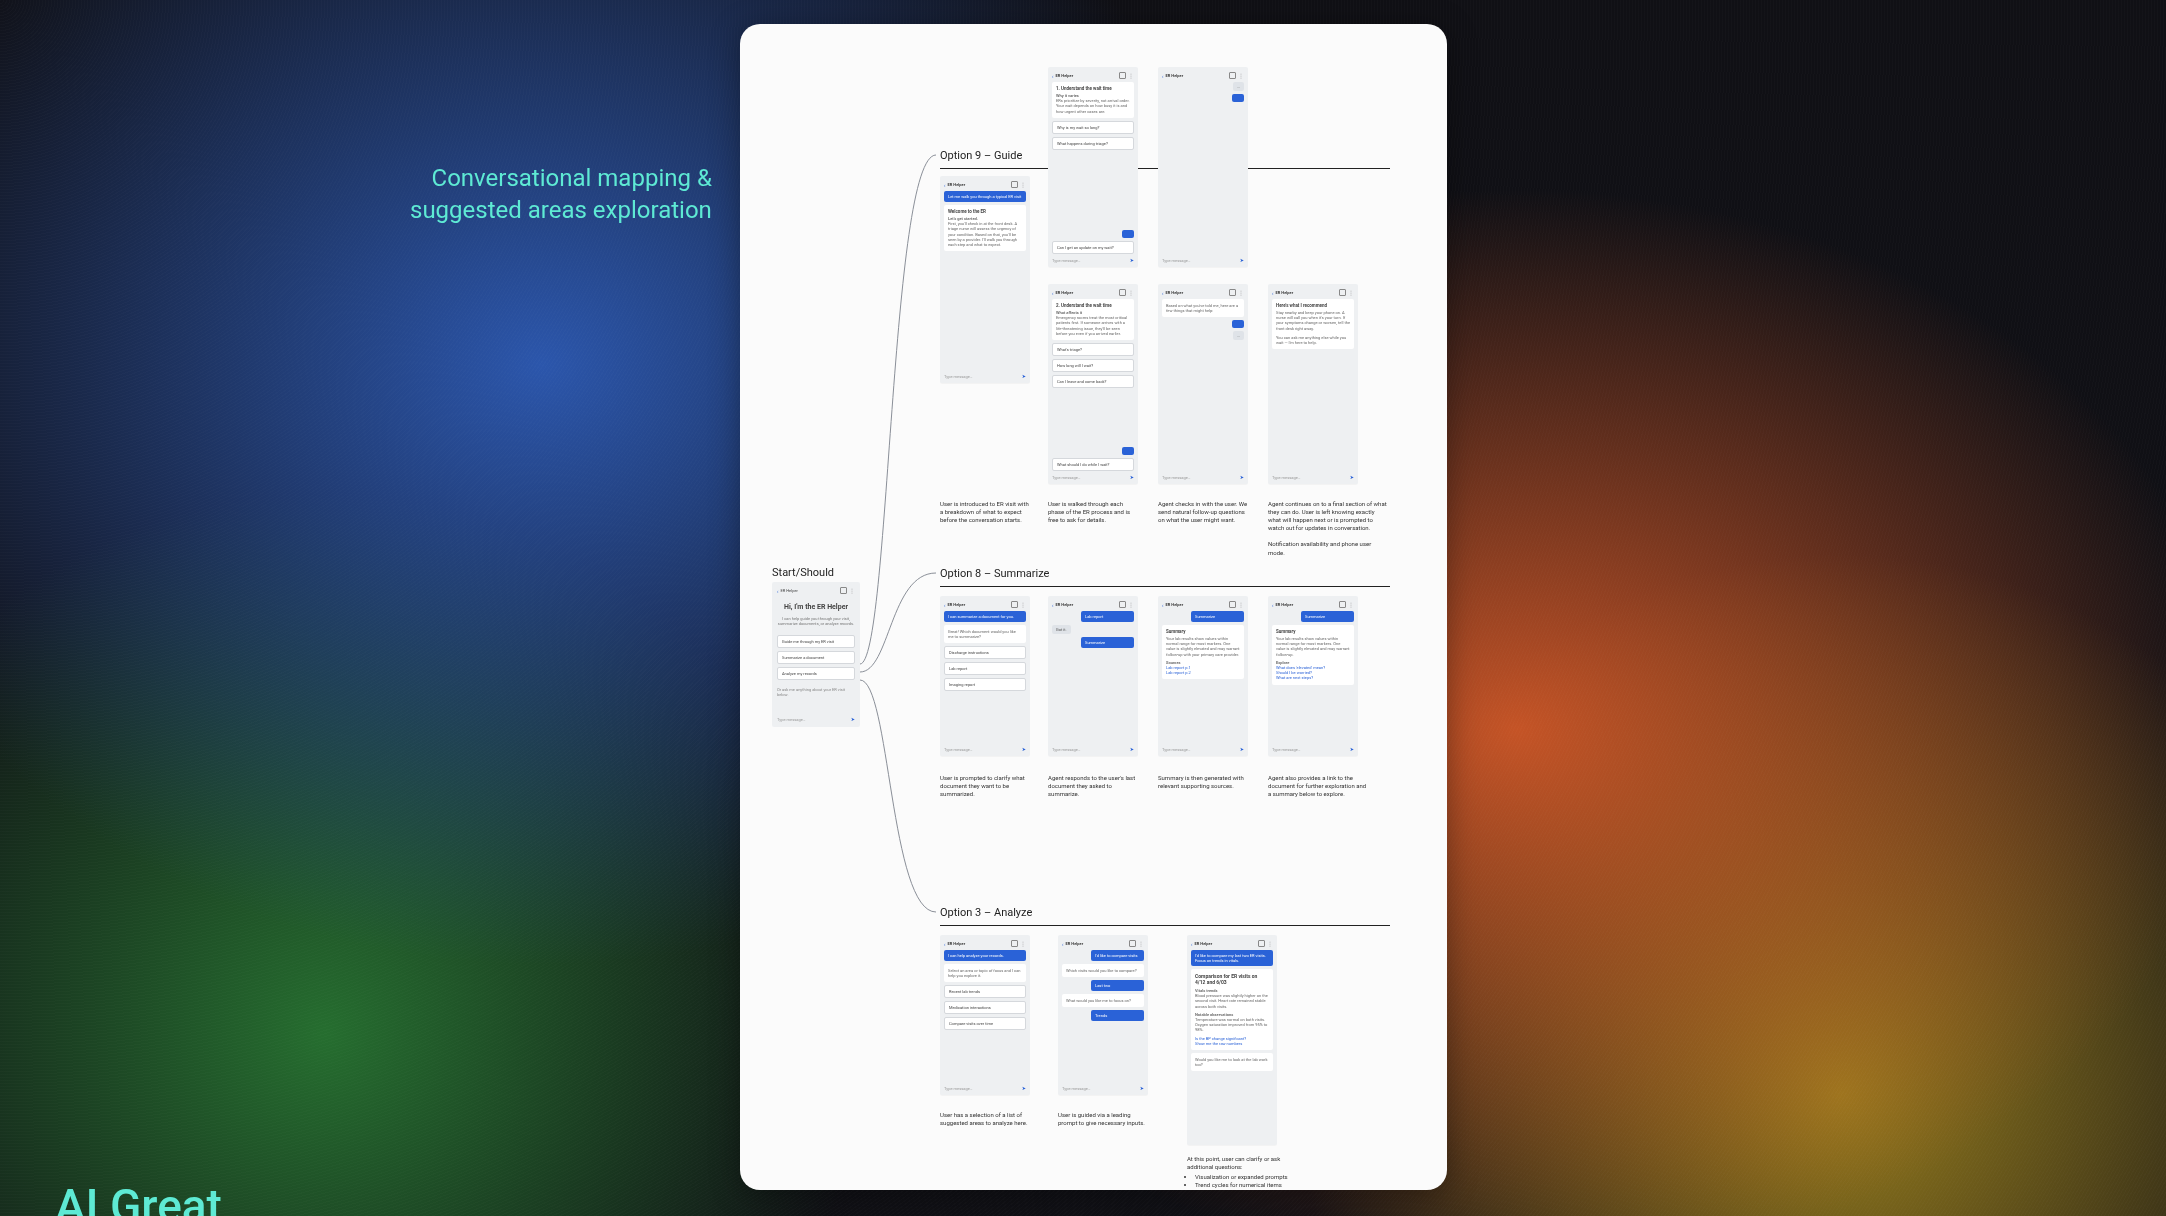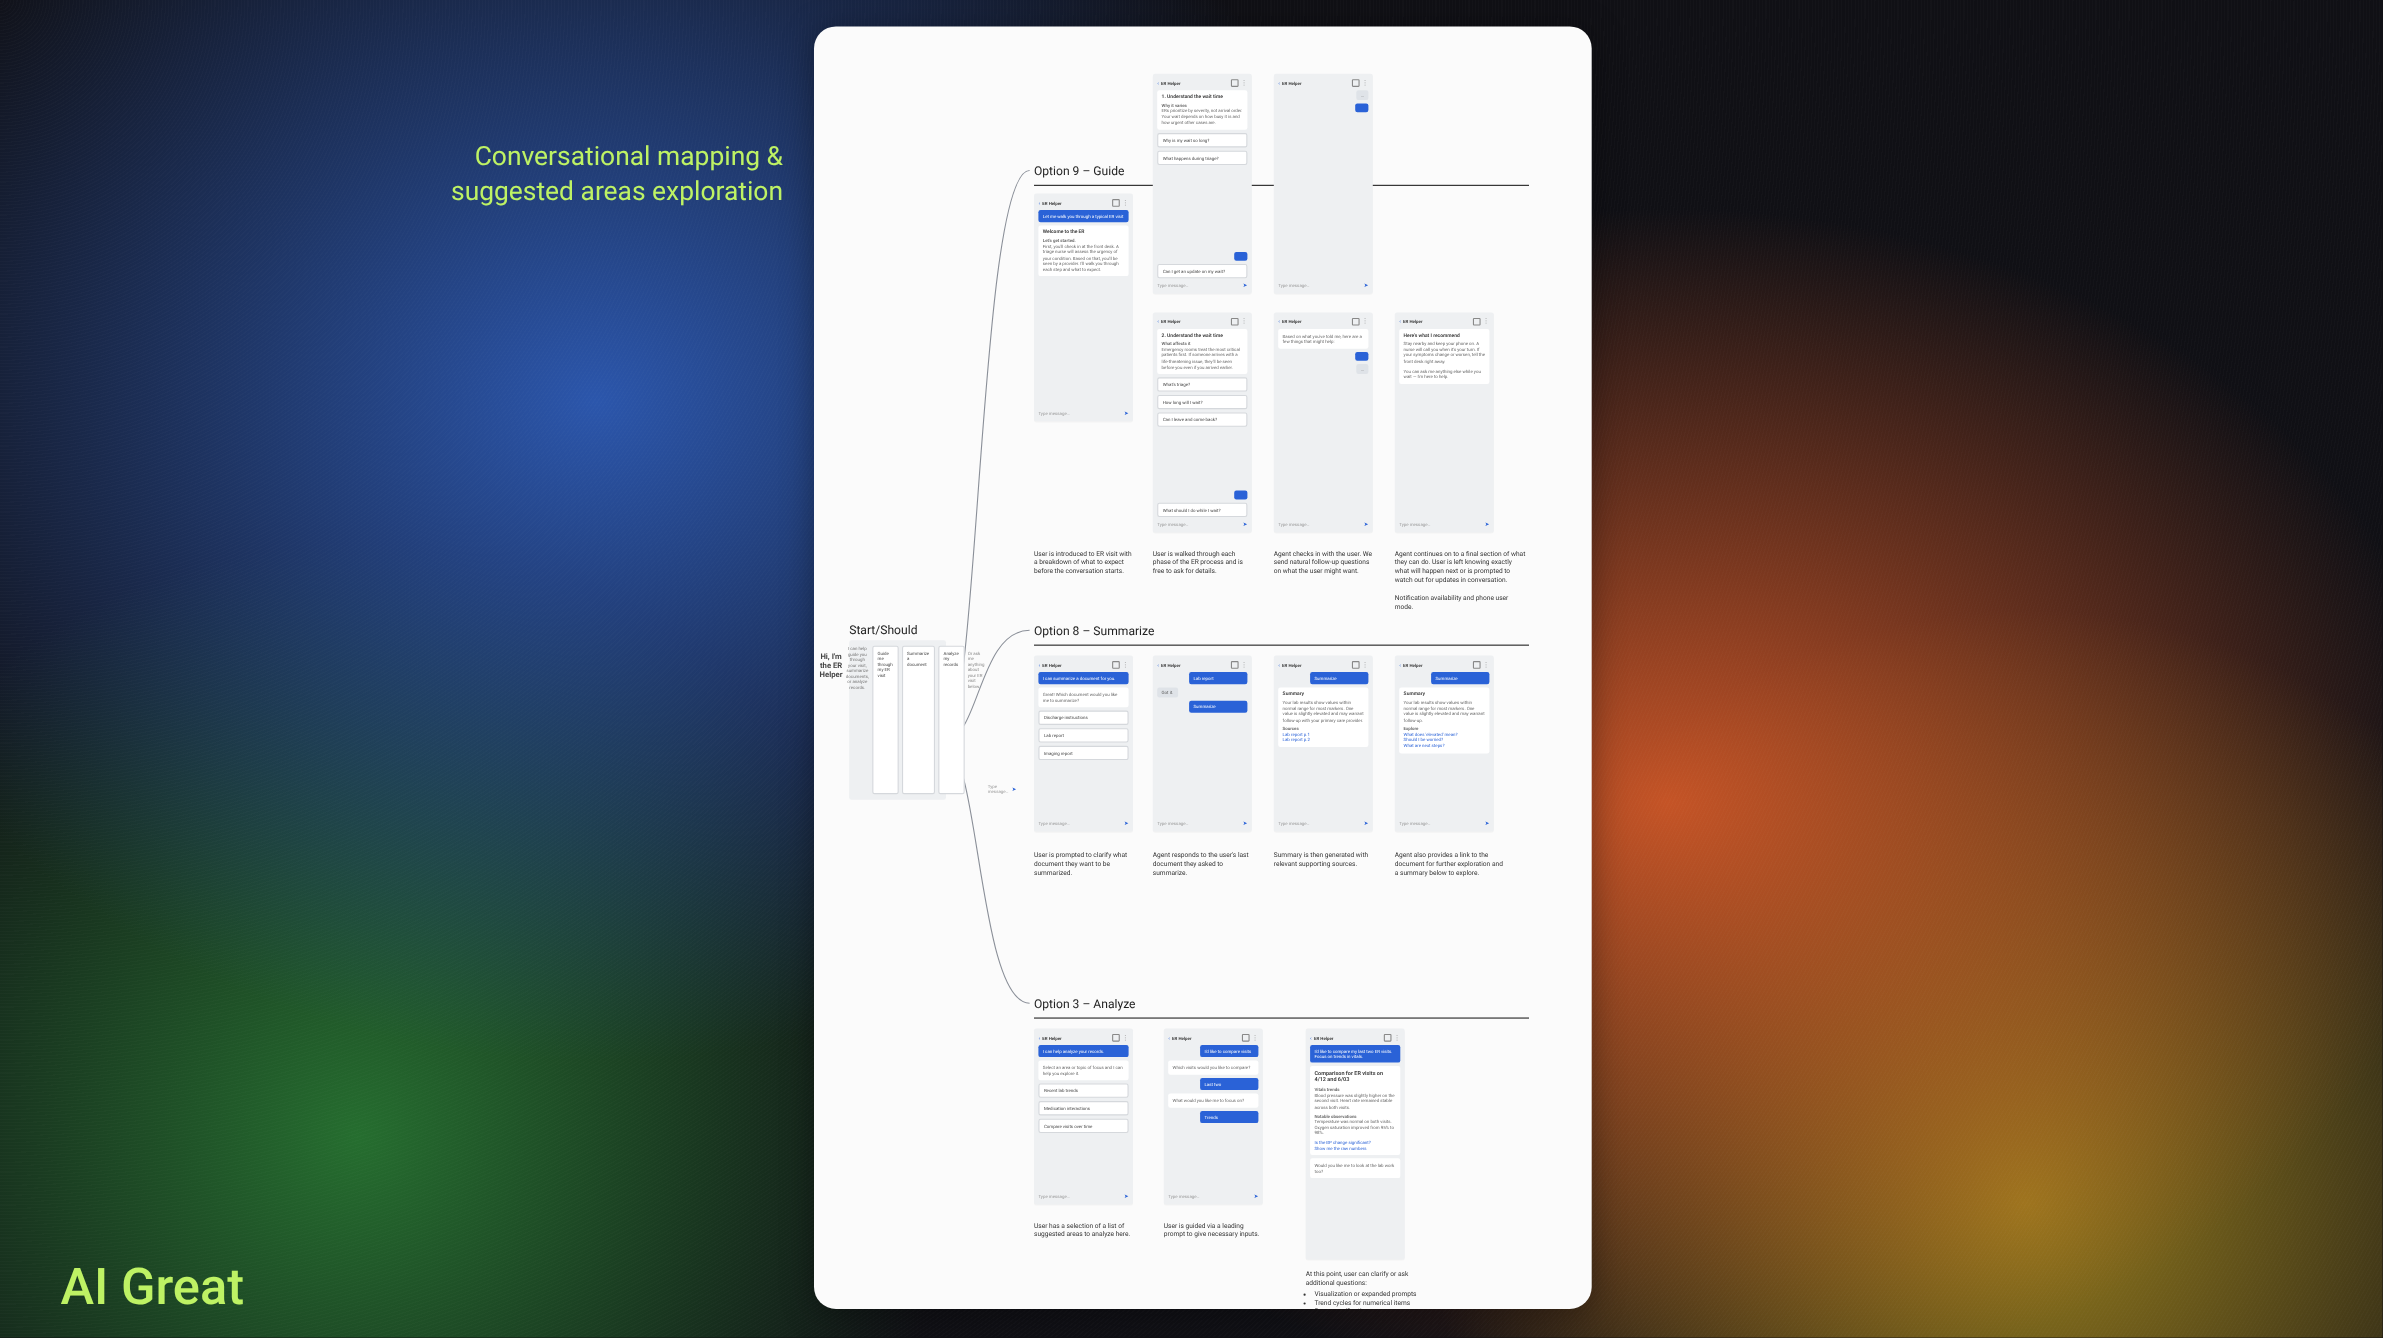--- a/index.html
+++ b/index.html
@@ -16,21 +16,21 @@
       radial-gradient(900px 900px at 85% 90%,rgba(170,140,30,0.85) 0%,transparent 60%),
       #101015;
   }
   
   body::before{
     content:"";position:absolute;inset:0;
     background-image:repeating-radial-gradient(circle at 0 0,rgba(255,255,255,0.03) 0 1px,transparent 1px 3px);
     opacity:.5;pointer-events:none;
   }
   .overlay-title{
-    position:absolute;color:#bef264;font-weight:400;
+    position:absolute;color:#5eead4;font-weight:400;margin-top:36px;
   }
   #ot1{left:410px;top:126px;font-size:24px;text-align:right;line-height:1.35;}
   #ot2{left:55px;top:1143px;font-size:46px;font-weight:500;}
 
   
   .card{
     position:absolute;left:740px;top:24px;
     width:707px;height:1166px;
     background:#fbfbfb;border-radius:20px;
     box-shadow:0 4px 30px rgba(0,0,0,.35);
@@ -73,21 +73,21 @@
   .mock .footer .send{color:#2a62d7;font-size:5px;}
 
   .caption{position:absolute;font-size:6px;color:#333;line-height:1.35;}
   .caption ul{margin:2px 0 0 8px;padding:0;}
   .caption li{margin:0;}
 
   
   .startcard{
     position:absolute;left:32px;top:558px;width:88px;height:145px;
     background:#eef0f2;border-radius:2px;padding:5px;box-sizing:border-box;
-    display:flex;flex-direction:row;gap:3px;font-size:4px;color:#444;justify-content:center;
+    display:flex;flex-direction:column;gap:3px;font-size:4px;color:#444;
   }
   .startcard .topbar{display:flex;align-items:center;gap:2px;}
   .startcard .topbar .back{color:#2a62d7;font-size:5px;}
   .startcard .topbar .spacer{flex:1;}
   .startcard .topbar .ic{width:5px;height:5px;border:.5px solid #888;border-radius:1px;}
   .startcard .topbar .dots{color:#888;font-size:6px;line-height:3px;}
   .startcard .bigtitle{text-align:center;font-weight:700;font-size:7px;margin:6px 0 2px;}
   .startcard .sub{text-align:center;color:#777;font-size:4px;margin-bottom:6px;}
   .startcard .chip{background:#fff;border:.5px solid #d5d8dc;border-radius:2px;padding:3px 4px;}
   .startcard .note{color:#888;margin-top:4px;}

